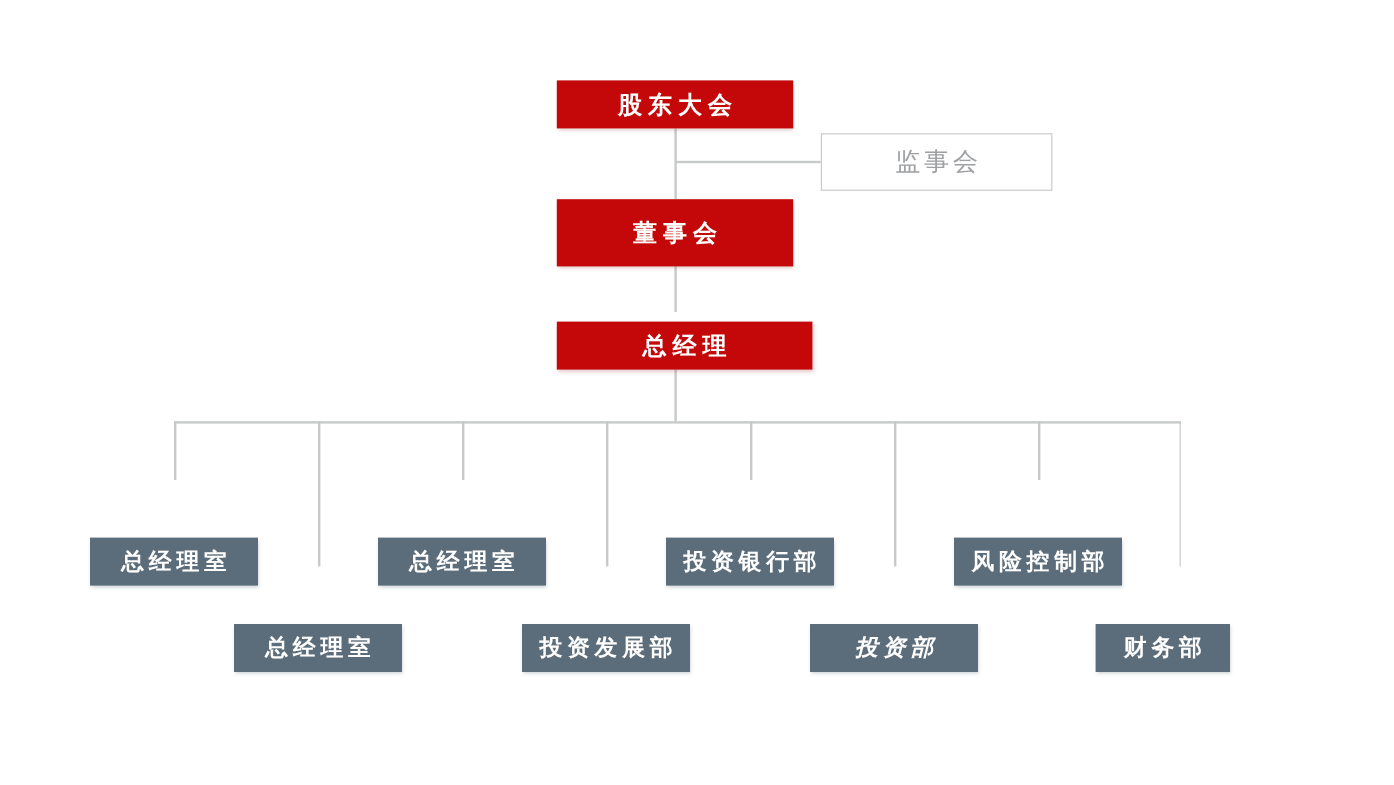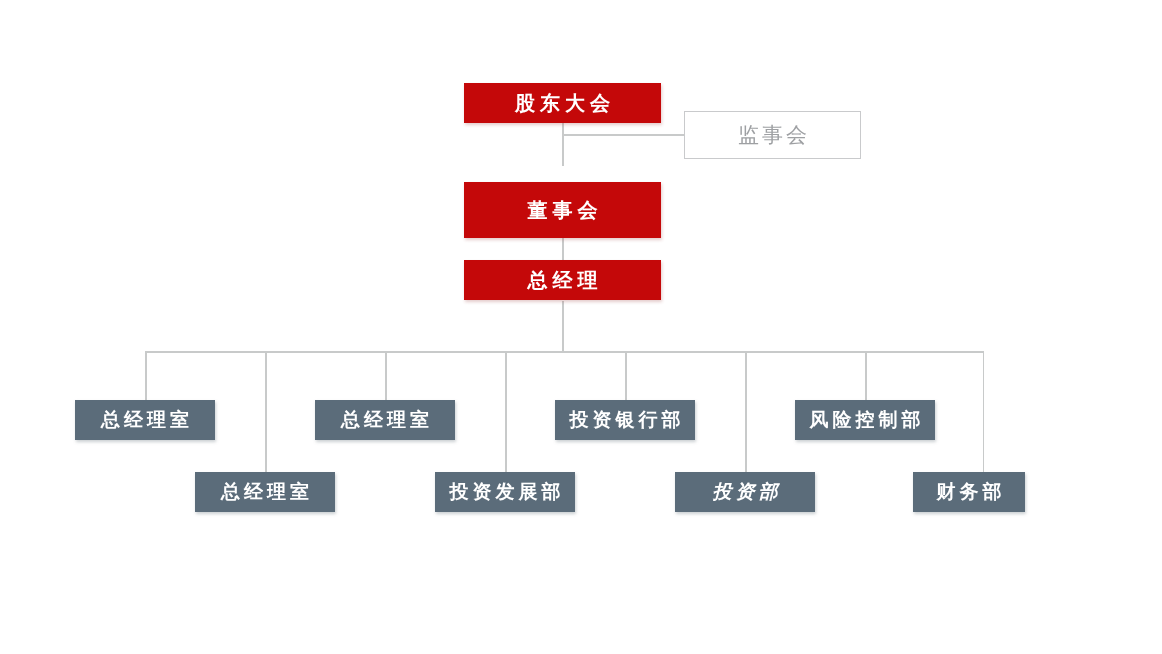--- a/index.html
+++ b/index.html
@@ -24,30 +24,30 @@
     white-space: nowrap;
   }
   .node.red {
     background: #c40809;
     color: #ffffff;
     font-weight: 700;
     font-size: 20px;
     letter-spacing: 5px;
     padding-left: 5px;
     box-shadow: 1px 2px 3px rgba(170, 90, 90, 0.30);
-    margin-top: 16px;
   }
   .node.slate {
     background: #5b6c7a;
     color: #ffffff;
     font-weight: 700;
     font-size: 19px;
     letter-spacing: 4px;
     padding-left: 4px;
     box-shadow: 1px 2px 3px rgba(110, 120, 130, 0.35);
+    margin-top: 48px;
   }
   .node.outline {
     background: #ffffff;
     border: 1px solid #c9cacc;
     color: #9ea0a3;
     font-weight: 400;
     font-size: 21px;
     letter-spacing: 3px;
     padding-left: 3px;
   }
@@ -79,29 +79,29 @@
   <div class="vline" style="left:505px; top:351px; height:121px;"></div>
   <div class="vline" style="left:625px; top:351px; height:49px;"></div>
   <div class="vline" style="left:745px; top:351px; height:121px;"></div>
   <div class="vline" style="left:865px; top:351px; height:49px;"></div>
   <div class="vline" style="left:982.5px; top:351px; height:121px;"></div>
 
   <div class="node red" style="left:464px; top:67px; width:197px; height:40px;">
     <span>股东大会</span>
   </div>
 
-  <div class="node outline" style="left:684px; top:111px; width:177px; height:48px;">
+  <div class="node outline" style="left:684px; top:111px; width:193px; height:48px;">
     <span>监事会</span>
   </div>
 
   <div class="node red" style="left:464px; top:166px; width:197px; height:56px;">
     <span>董事会</span>
   </div>
 
-  <div class="node red" style="left:464px; top:244px; width:197px; height:40px;">
+  <div class="node red" style="left:464px; top:268px; width:213px; height:40px;">
     <span>总经理</span>
   </div>
 
   <div class="node slate" style="left:75px; top:400px; width:140px; height:40px;">
     <span>总经理室</span>
   </div>
   <div class="node slate" style="left:315px; top:400px; width:140px; height:40px;">
     <span>总经理室</span>
   </div>
   <div class="node slate" style="left:555px; top:400px; width:140px; height:40px;">

